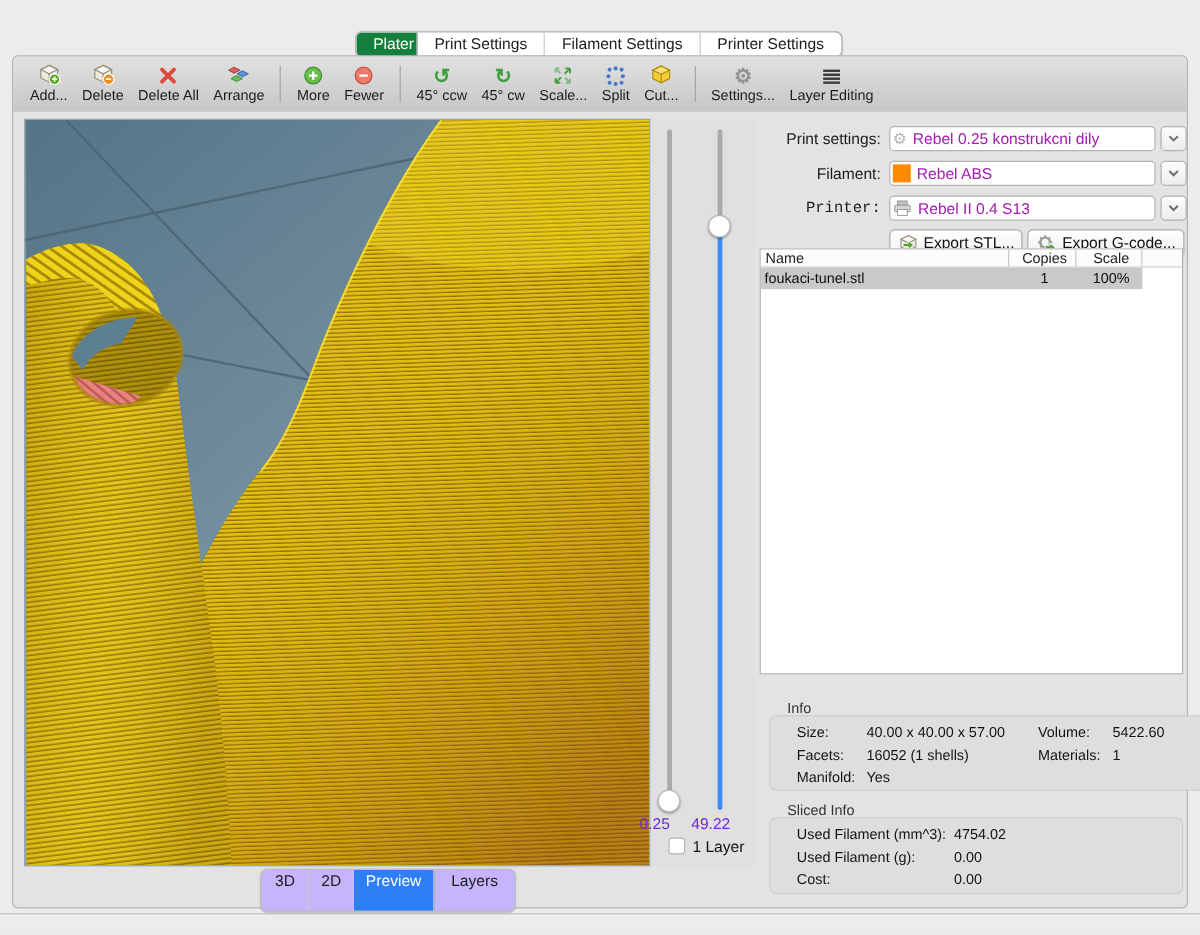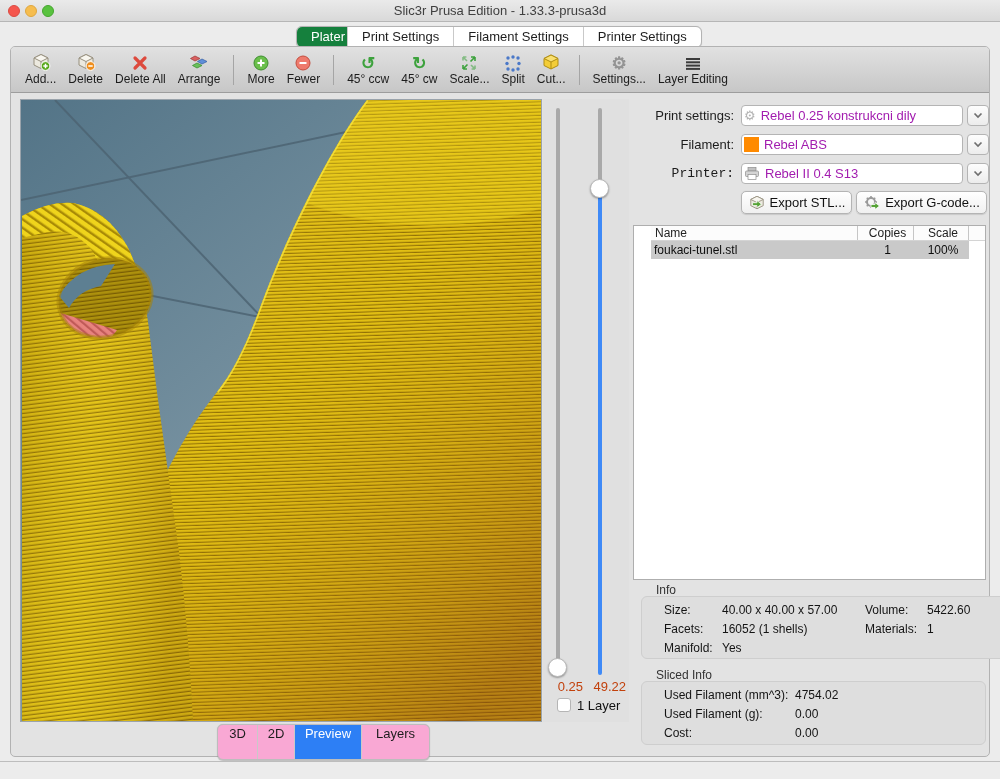--- a/index.html
+++ b/index.html
@@ -40,45 +40,45 @@
   .tb-sep { width:1px; height:30px; background:#a5a5a5; margin:0 7px; }
   .glyph { font-size:17px; line-height:17px; font-weight:bold; }
 
   
   .viewport { left:9px; top:52px; width:522px; height:623px; border:1px solid #9aa3ab; }
   .sliderzone { left:532px; top:52px; width:86px; height:623px; background:#e0e0e0; }
   .track { width:4px; border-radius:2px; background:#a9a9a9; position:absolute; }
   .track-fill { width:4px; border-radius:2px; background:#3f8af7; position:absolute; }
   .thumb { width:19px; height:19px; border-radius:50%; background:#ffffff;
     border:1px solid #b9b9b9; box-shadow:0 1px 2px rgba(0,0,0,.35); position:absolute; }
-  .slider-val { font-size:13px; color:#c2410c; width:50px; text-align:right; }
+  .slider-val { font-size:13px; color:#6d28d9; width:50px; text-align:left; }
   .cbx { width:14px; height:14px; background:#fff; border:1px solid #b5b5b5; border-radius:3px; }
   .cbx-label { font-size:13px; color:#111; }
 
   
   .viewbtns { display:flex; height:36px; border:1px solid #bdbdbd; border-radius:6px;
-    overflow:hidden; background:#f9a8d4; box-shadow:0 0.5px 1px rgba(0,0,0,.2); }
+    overflow:hidden; background:#c4b5fd; box-shadow:0 0.5px 1px rgba(0,0,0,.2); }
   .vbtn { font-size:13px; color:#1d1d1d; line-height:18px; text-align:center;
     border-right:1px solid #c9c9c9; cursor:default; }
   .vbtn:last-child { border-right:none; }
   .vbtn.active { background:#2d7ff5; color:#fff; }
 
   
   .fieldlabel { font-size:13px; color:#1c1c1c; text-align:right; line-height:21px; }
   .combo { height:21px; background:#fff; border:1px solid #b4b4b4; border-radius:4px;
     display:flex; align-items:center; padding-left:2px; overflow:hidden; }
   .combo .ctext { font-size:13px; color:#a21caf; margin-left:5px; white-space:nowrap; }
   .drop-btn { width:22px; height:21px; background:linear-gradient(#fdfdfd,#ececec);
     border:1px solid #b4b4b4; border-radius:4px; display:flex; align-items:center; justify-content:center; }
   .push-btn { height:23px; background:linear-gradient(#ffffff,#f0f0f0); border:1px solid #b4b4b4;
     border-radius:5px; display:flex; align-items:center; justify-content:center; gap:4px;
     font-size:13px; color:#111; box-shadow:0 0.5px 1px rgba(0,0,0,.12); }
 
   
-  .objtable { left:622px; top:178px; width:353px; height:355px; background:#fff; border:1px solid #aeaeae;padding-left:17px; }
+  .objtable { left:622px; top:160px; width:353px; height:355px; background:#fff; border:1px solid #aeaeae; }
   .thead { display:flex; height:15px; border-bottom:1px solid #d4d4d4; background:#fcfcfc; }
   .th { font-size:12px; color:#222; line-height:15px; padding-left:4px; border-right:1px solid #c6c6c6; }
   .trow { display:flex; height:18px; background:#c9c9c9; width:318px; }
   .td { font-size:12px; color:#0d0d0d; line-height:18px; padding-left:3px; }
 
   
   .grouplabel { font-size:12px; color:#333; }
   .groupbox { background:#dedede; border:1px solid #cecece; border-radius:6px; }
   .inf { font-size:12px; color:#141414; position:absolute; white-space:nowrap; }
 
@@ -92,26 +92,20 @@
     <symbol id="sym-cube" viewBox="0 0 20 18">
       <path d="M10 1.5 L17 5 V12 L10 15.5 L3 12 V5 Z" fill="#ece9df" stroke="#97907f" stroke-width="1"></path>
       <path d="M10 1.5 L17 5 L10 8.5 L3 5 Z" fill="#f8f6ef" stroke="#97907f" stroke-width="1"></path>
       <path d="M10 8.5 V15.5" stroke="#97907f" stroke-width="1"></path>
     </symbol>
   </defs>
 </svg>
 
 <div class="window">
 
-  <div class="abs titlebar">
-    <div class="abs tl red"></div>
-    <div class="abs tl yellow"></div>
-    <div class="abs tl green"></div>
-    <div class="title-text">Slic3r Prusa Edition - 1.33.3-prusa3d</div>
-  </div>
 
   <div class="abs tabbar">
     <div class="tab active" style="width:51px">Plater</div>
     <div class="tab">Print Settings</div>
     <div class="tab">Filament Settings</div>
     <div class="tab">Printer Settings</div>
   </div>
 
   <div class="abs panel">
 

